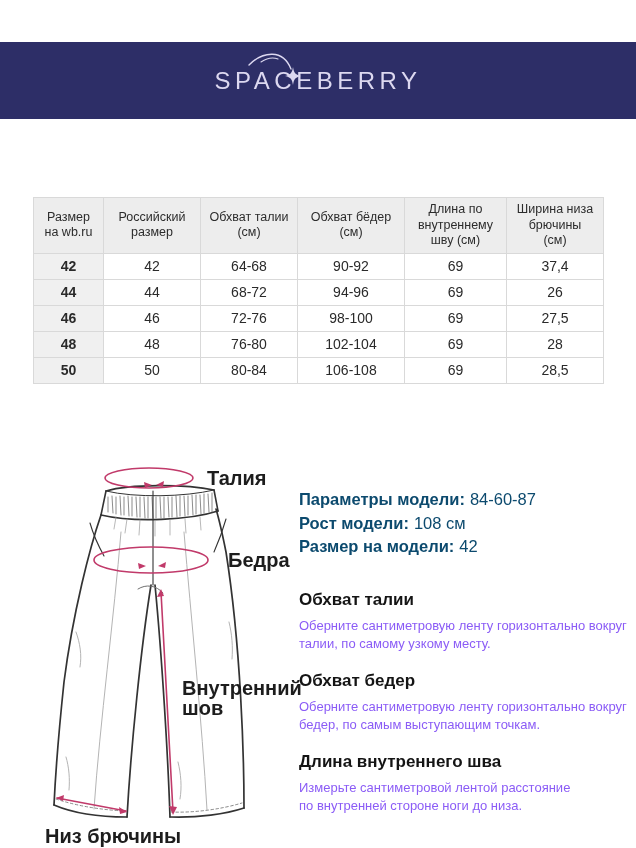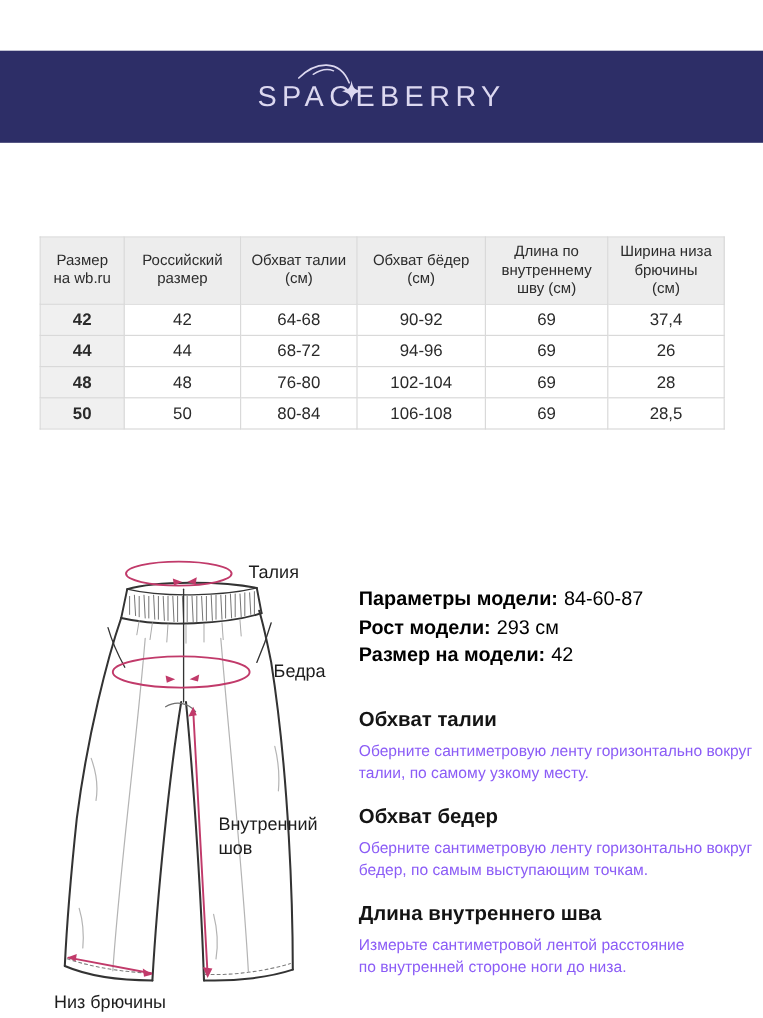--- a/index.html
+++ b/index.html
@@ -31,30 +31,30 @@
   .size-table th {
     background:#ededed; font-size:12.5px; font-weight:500; line-height:15.5px;
     padding:4px 2px; white-space:pre-line; color:#2c2c2c;
   }
   .size-table td { font-size:14px; padding:0 2px; background:#ffffff; color:#2a2a2a; }
   .size-table td.rowhead { background:#f0f0f0; font-weight:700; }
 
   
   .pants-wrap { position:absolute; left:30px; top:415px; width:270px; height:400px; }
   .diagram-label {
-    position:absolute; font-size:15px; font-weight:400; color:#1d1d1d; line-height:20px;
+    position:absolute; font-size:20px; font-weight:700; color:#1d1d1d; line-height:20px;
   }
   .lbl-waist  { left:177px; top:11px; }
   .lbl-hips   { left:198px; top:93px; }
   .lbl-inseam { left:152px; top:221px; width:100px; }
   .lbl-hem    { left:15px;  top:369px; }
 
   
   .info-col { position:absolute; left:299px; top:446px; width:332px; }
-  .model-line { font-size:16.5px; line-height:23.5px; color:#000000; }
+  .model-line { font-size:16.5px; line-height:23.5px; color:#0c4a6e; }
   .model-line .lbl { font-weight:700; margin-right:5px; }
   .sections { margin-top:31px; }
   .msection + .msection { margin-top:17px; }
   .msection h3 { font-size:17px; font-weight:700; margin:0 0 7px 0; color:#141414; }
   .msection p  { font-size:13px; line-height:18.5px; margin:0; color:#8b5cf6; white-space:pre-line; }
 </style>
 </head>
 <body>
 
 <div class="page">
@@ -108,20 +108,28 @@
       </tr>
       <tr>
         <td class="rowhead">44</td>
         <td>44</td>
         <td>68-72</td>
         <td>94-96</td>
         <td>69</td>
         <td>26</td>
       </tr>
       <tr>
+        <td class="rowhead">46</td>
+        <td>46</td>
+        <td>72-76</td>
+        <td>98-100</td>
+        <td>69</td>
+        <td>27,5</td>
+      </tr>
+      <tr>
         <td class="rowhead">48</td>
         <td>48</td>
         <td>76-80</td>
         <td>102-104</td>
         <td>69</td>
         <td>28</td>
       </tr>
       <tr>
         <td class="rowhead">50</td>
         <td>50</td>
@@ -197,21 +205,21 @@
     <span class="diagram-label lbl-hips">Бедра</span>
     <span class="diagram-label lbl-inseam">Внутренний шов</span>
     <span class="diagram-label lbl-hem">Низ брючины</span>
   </div>
 
   <div class="info-col">
     <div class="model-line">
       <span class="lbl">Параметры модели:</span><span>84-60-87</span>
     </div>
     <div class="model-line">
-      <span class="lbl">Рост модели:</span><span>293 см</span>
+      <span class="lbl">Рост модели:</span><span>108 см</span>
     </div>
     <div class="model-line">
       <span class="lbl">Размер на модели:</span><span>42</span>
     </div>
 
     <div class="sections">
       <div class="msection">
         <h3>Обхват талии</h3>
         <p>Оберните сантиметровую ленту горизонтально вокруг
 талии, по самому узкому месту.</p>

